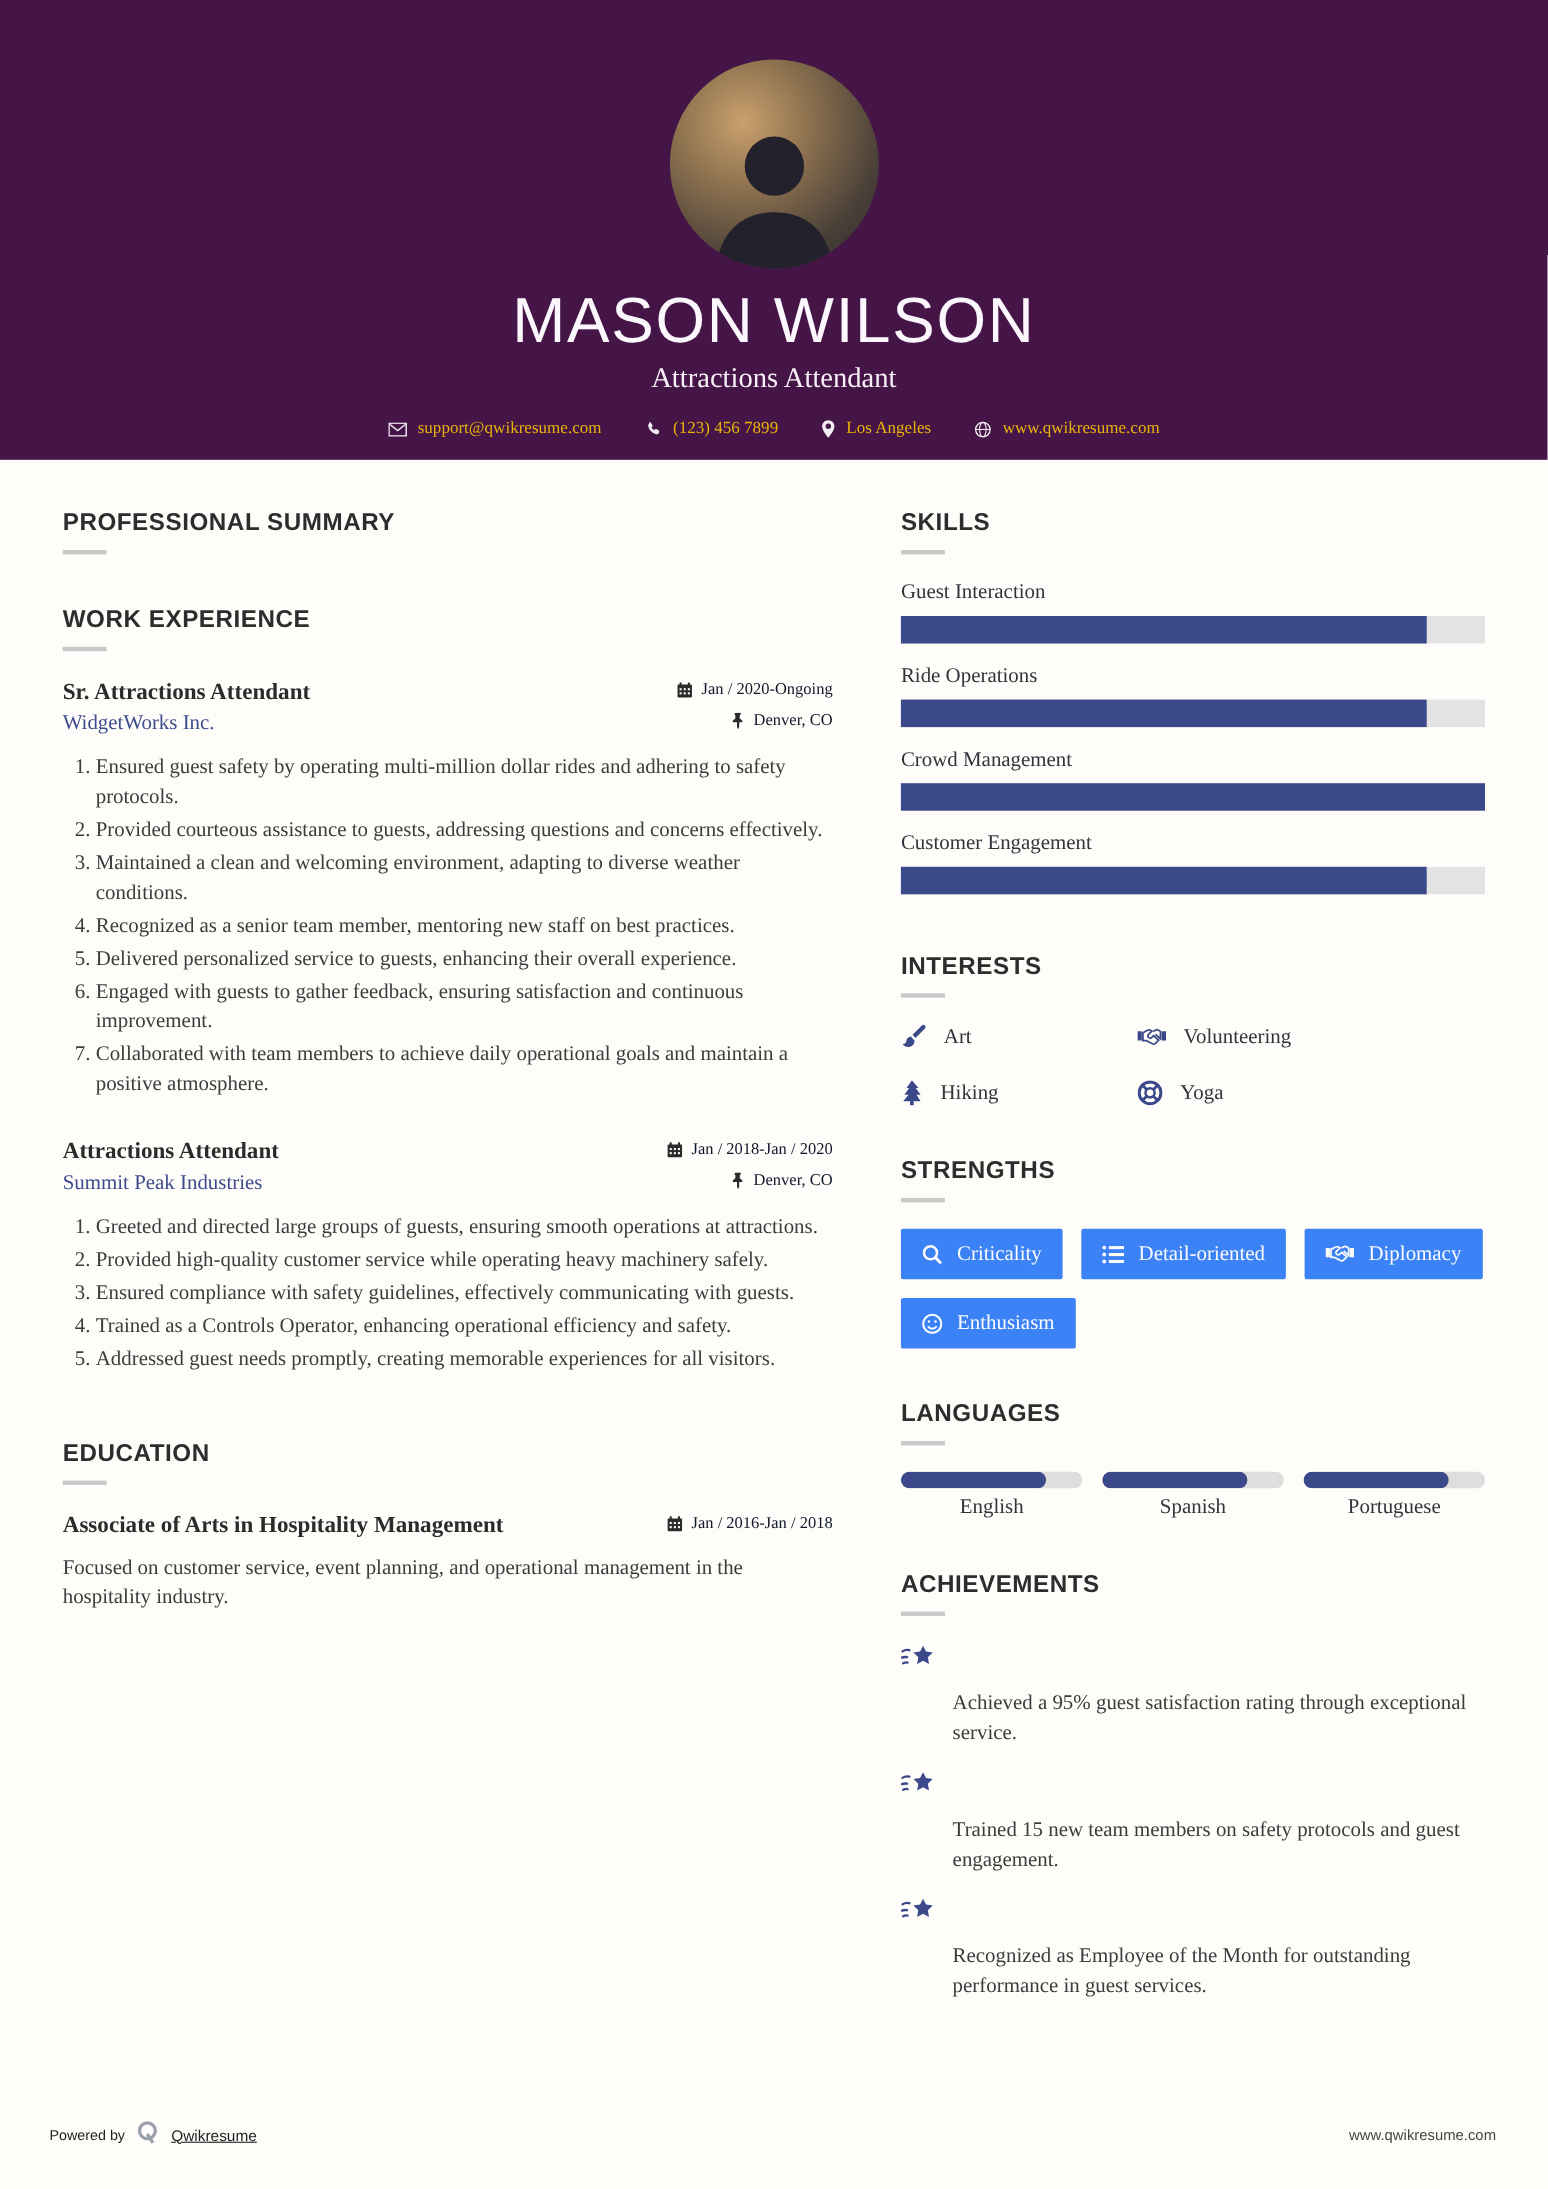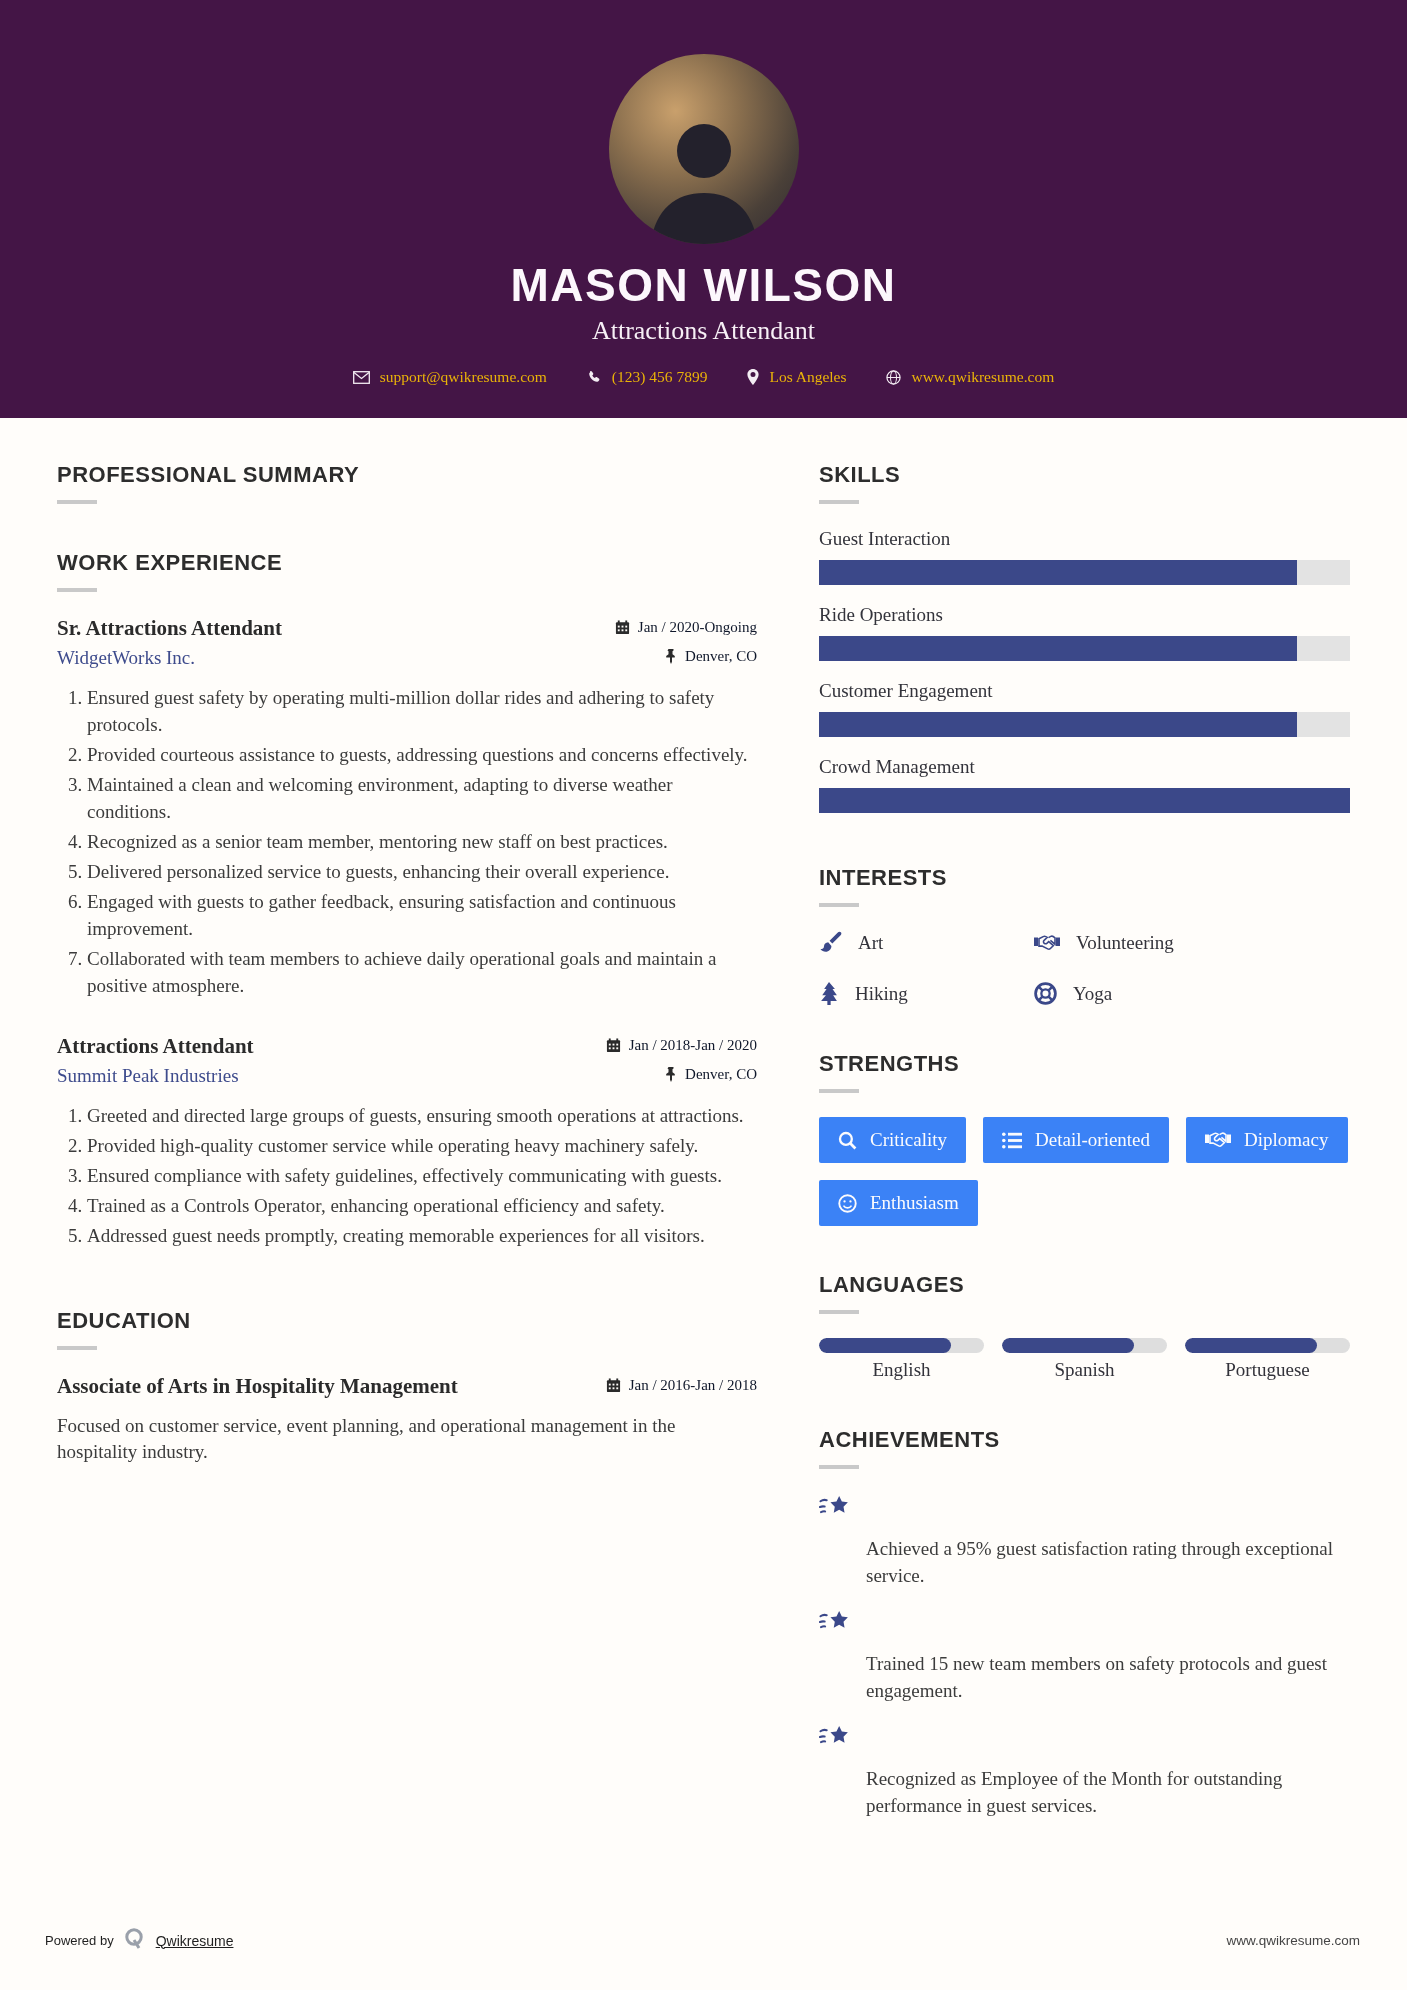--- a/index.html
+++ b/index.html
@@ -16,22 +16,22 @@
     padding-top:54px;
   }
   .avatar {
     width:190px; height:190px; border-radius:50%; margin:0 auto;
     background:radial-gradient(circle at 35% 30%, #c9a06c 0%, #8a6f4e 35%, #4a4038 70%, #2c2730 100%);
     overflow:hidden; position:relative;
   }
   .avatar svg { position:absolute; bottom:-6px; left:50%; transform:translateX(-50%); }
   .hero-name {
     margin-top:14px;
-    font-family:"Liberation Sans", sans-serif; font-weight:700;
-    font-size:46px; letter-spacing:1.5px; color:#fcf7fc;
+    font-family:"Liberation Sans", sans-serif; font-weight:400;
+    font-size:58px; letter-spacing:1.5px; color:#fcf7fc;
   }
   .hero-title { font-size:26px; color:#f7f0f6; margin-top:4px; }
   .contact-row {
     margin-top:22px; display:flex; justify-content:center; align-items:center; gap:40px;
     color:#eab308; font-size:15.5px;
   }
   .contact-item { display:flex; align-items:center; gap:10px; }
   .contact-item svg { display:block; }
   
   .main { display:flex; padding:44px 57px 0 57px; gap:62px; }
@@ -285,29 +285,29 @@
             <div class="skill-fill" style="width: 90%;"></div>
           </div>
       </div>
       <div class="skill">
         <div class="skill-name">Ride Operations</div>
         <div class="skill-track">
             <div class="skill-fill" style="width: 90%;"></div>
           </div>
       </div>
       <div class="skill">
+        <div class="skill-name">Crowd Management</div>
+        <div class="skill-track">
+            <div class="skill-fill" style="width: 100%;"></div>
+          </div>
+      </div>
+      <div class="skill">
         <div class="skill-name">Customer Engagement</div>
         <div class="skill-track">
             <div class="skill-fill" style="width: 90%;"></div>
-          </div>
-      </div>
-      <div class="skill">
-        <div class="skill-name">Crowd Management</div>
-        <div class="skill-track">
-            <div class="skill-fill" style="width: 100%;"></div>
           </div>
       </div>
     </div>
 
     <div class="section">
       <div class="sec-head">INTERESTS</div>
       <div class="rule"></div>
       <div class="interests-grid">
         <div class="interest">
           <span>

